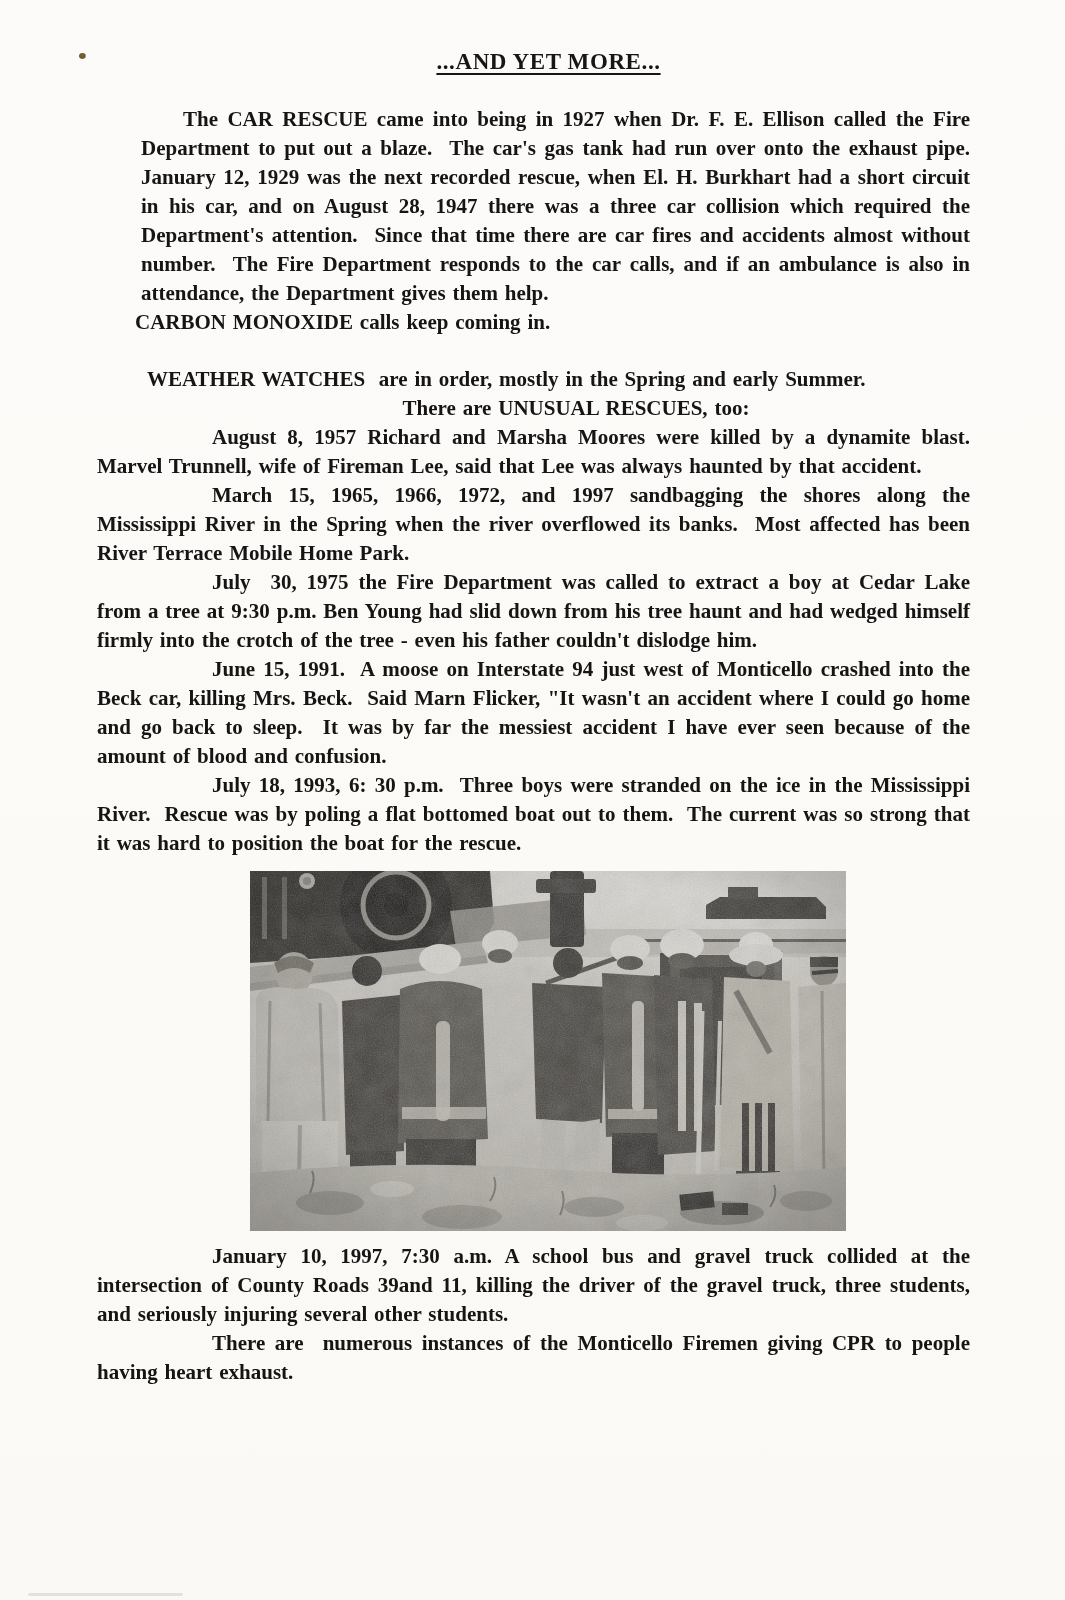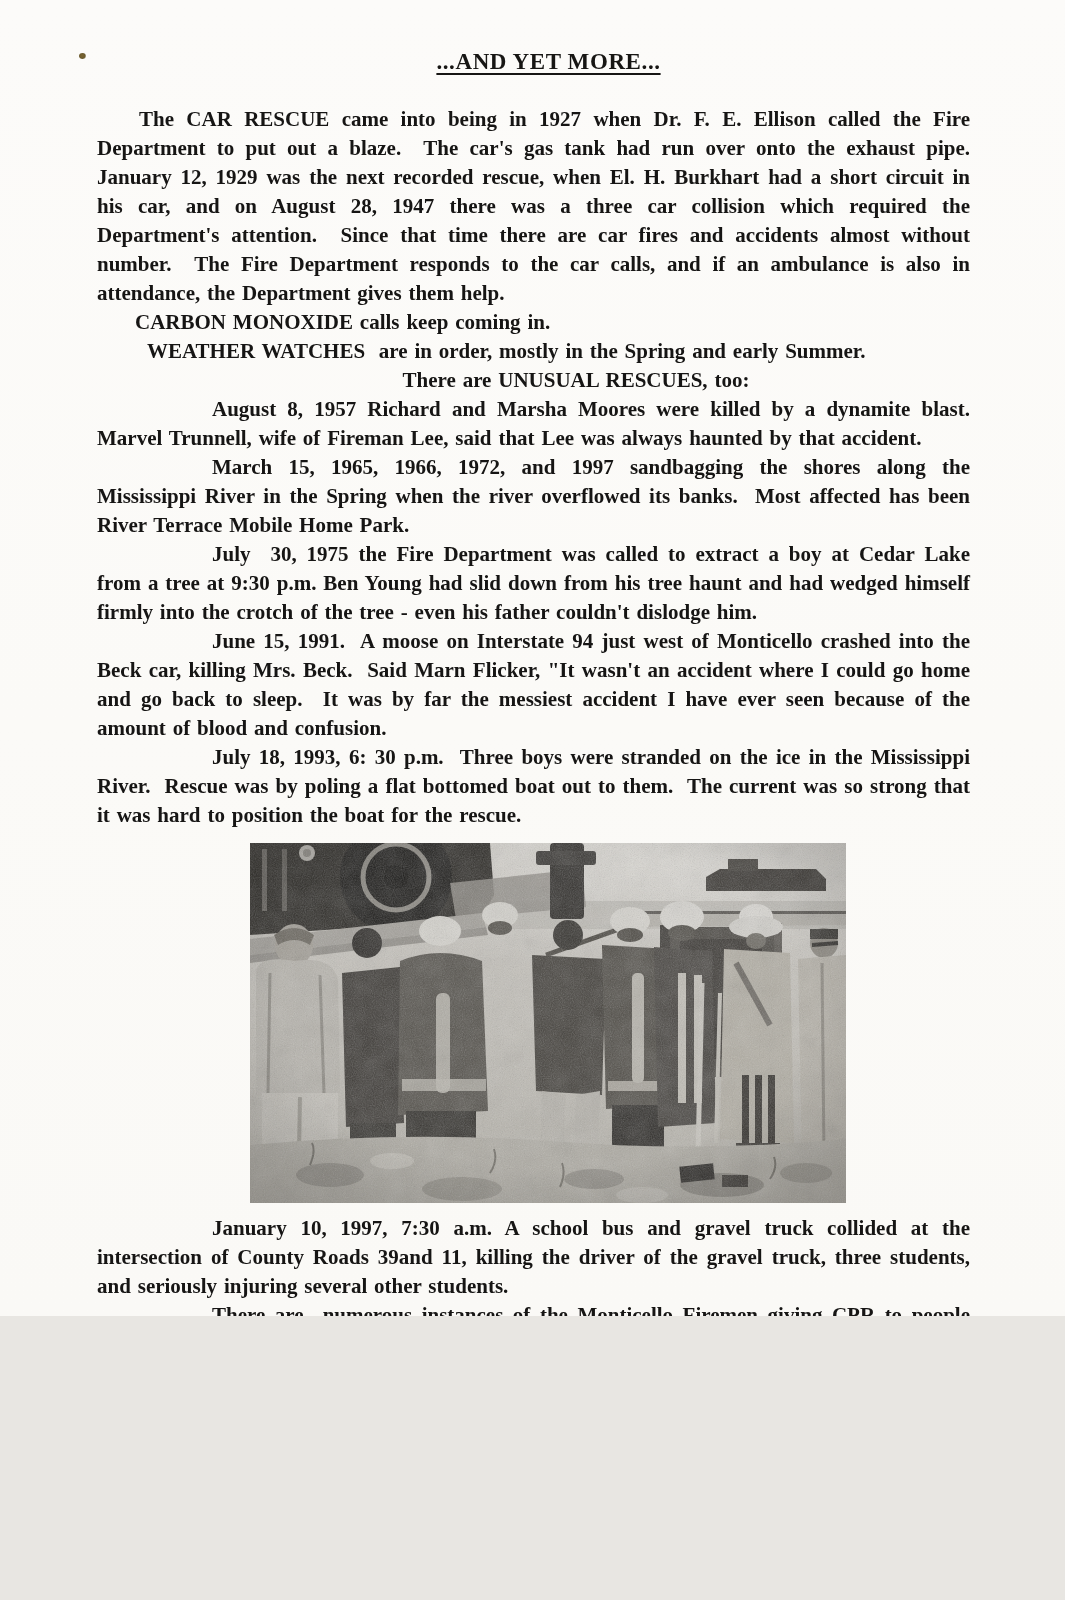--- a/index.html
+++ b/index.html
@@ -1,18 +1,18 @@
 <!DOCTYPE html>
 <html><head>
 <meta charset="utf-8">
 <style>
   html,body{margin:0;padding:0;background:#e8e6e2;}
   .page{
     position:relative;
-    width:1065px;height:1316px;
+    width:1065px;height:1600px;
     margin:0 auto;
     background:linear-gradient(180deg,#fcfbf9 0%,#fbfaf7 55%,#faf9f6 100%);
     overflow:hidden;
     font-family:"Liberation Serif","DejaVu Serif",serif;
     color:#1b1a18;
   }
   .content{
     position:absolute;left:97px;top:0;width:873px;
   }
   .doc-title{
@@ -30,23 +30,23 @@
   p.body-p{
     margin:0;
     font-size:21px;
     font-weight:700;
     line-height:29px;
     text-align:justify;
     word-spacing:1.6px;
     white-space:pre-wrap;
     color:#161514;
   }
-  p.first{margin-top:30px;text-indent:42px;}
+  p.first{margin-top:30px;text-indent:42px;margin-left:44px;}
   p.ind-carbon{text-indent:38px;}
-  p.ind-weather{text-indent:50px;}
+  p.ind-weather{text-indent:50px;margin-top:28px;}
   p.centered{text-align:center;padding-left:85px;text-indent:0;}
   p.ind-lg{text-indent:115px;}
   .photo-wrap{
     margin:13px 0 11px 153px;
     width:596px;height:360px;
     line-height:0;
   }
   .photo-wrap svg{display:block;}
   .ink-speck{
     position:absolute;left:79px;top:53px;width:7px;height:6px;

